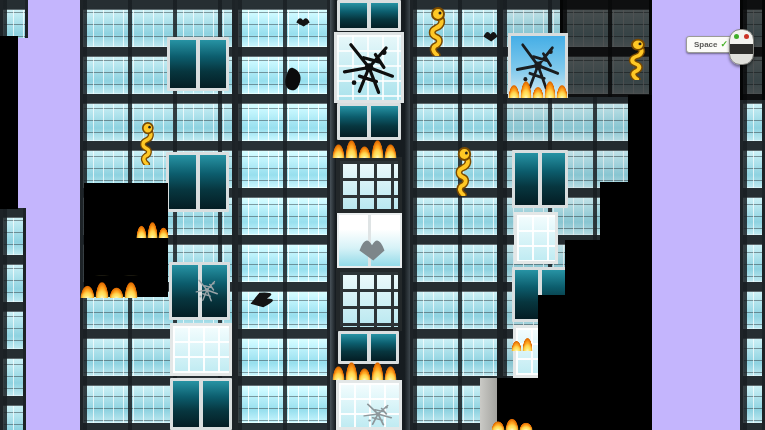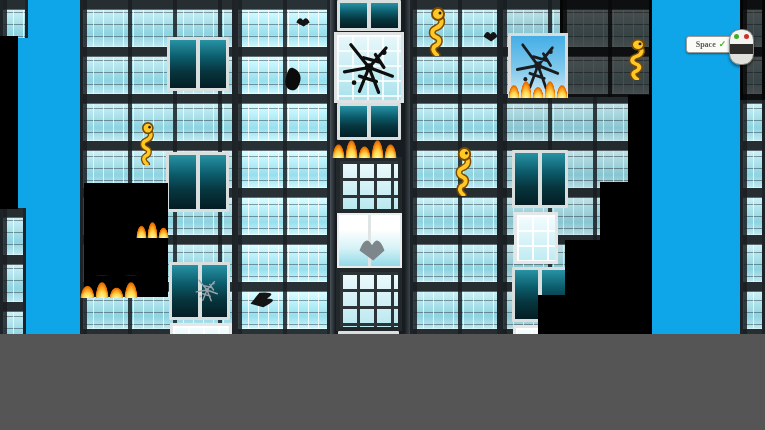--- a/index.html
+++ b/index.html
@@ -1,24 +1,24 @@
 <!DOCTYPE html>
 <html><head>
 <meta charset="utf-8">
 <style>
   html,body{margin:0;padding:0;background:#555;}
-  #stage{position:relative;width:765px;height:334px;overflow:hidden;
-    font-family:Liberation Serif, serif;
+  #stage{position:relative;width:765px;height:430px;overflow:hidden;
+    font-family:Liberation Sans, sans-serif;
     background:
       radial-gradient(ellipse 120px 10px at 100px 247px, rgba(165,70,45,.5), rgba(165,70,45,0) 70%),
       radial-gradient(ellipse 200px 120px at 4% 88%, rgba(196,140,128,.45), rgba(196,140,128,0) 70%),
       radial-gradient(ellipse 180px 140px at 91% 72%, rgba(205,150,140,.4), rgba(205,150,140,0) 70%),
       radial-gradient(ellipse 300px 160px at 92% 4%, rgba(56,56,54,.55), rgba(56,56,54,0) 70%),
       linear-gradient(168deg, #8e8d89 0%, #989differ 0%, #97928c 45%, #8b8580 75%, #968b85 100%);
-    background-color:#0ea5e9;}
+    background-color:#c4b5fd;}
   
   .facade{position:absolute;box-sizing:border-box;border-left:3px solid #1d2327;border-right:3px solid #1d2327;
     background-color:#a8e0ea;
     background-image:
       repeating-linear-gradient(to right, rgba(24,30,34,.85) 0 4px, rgba(24,30,34,0) 4px 45px),
       repeating-linear-gradient(to bottom, #262e32 0 9px, rgba(80,90,94,.9) 9px 10px, rgba(0,0,0,0) 10px 47px),
       repeating-linear-gradient(to right, rgba(255,255,255,.7) 0 1px, rgba(0,0,0,0) 1px 10px),
       repeating-linear-gradient(to bottom, rgba(34,42,46,.45) 0 1px, rgba(0,0,0,0) 1px 12px),
       repeating-linear-gradient(to bottom, #eefafc 0px, #c6eef4 12px, #8ed2e0 34px, #bce8f0 46px, #eefafc 47px);}
   .facade.bright{filter:brightness(1.06);}

